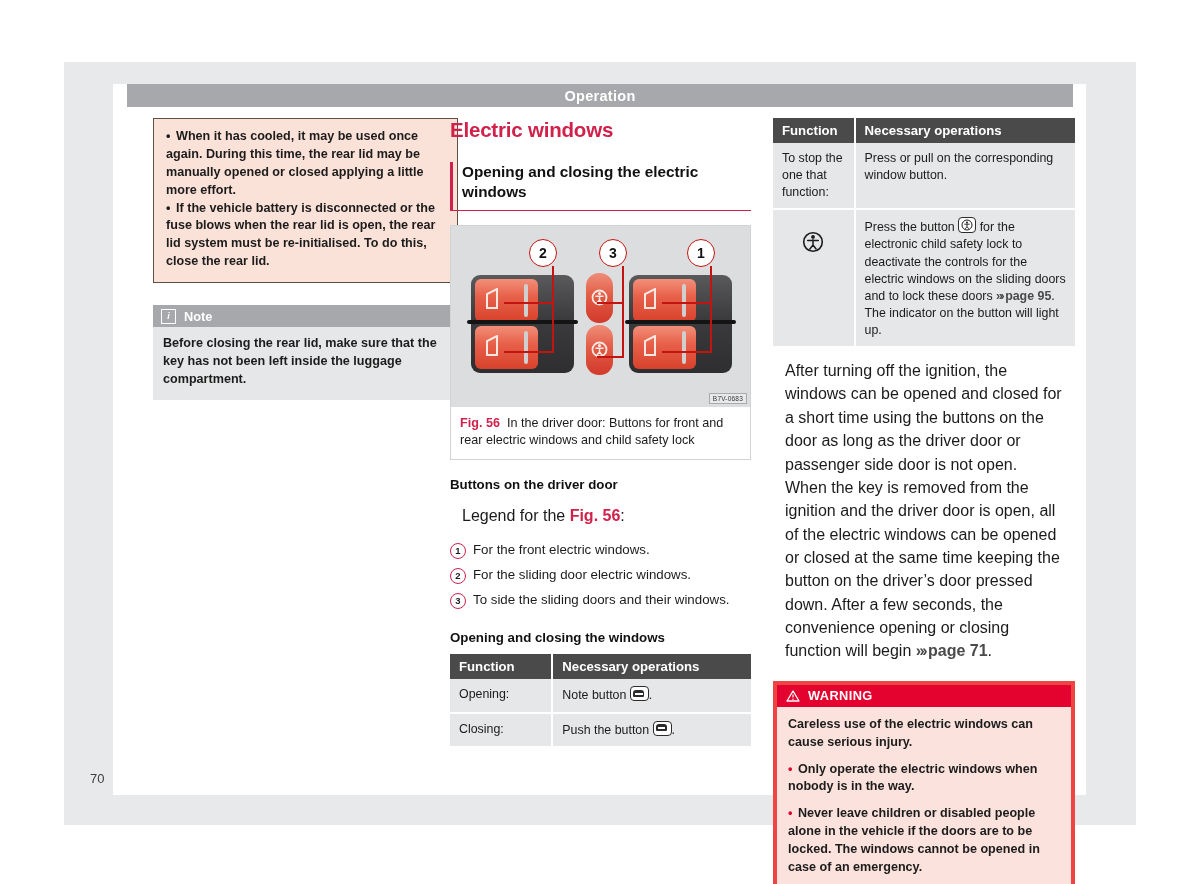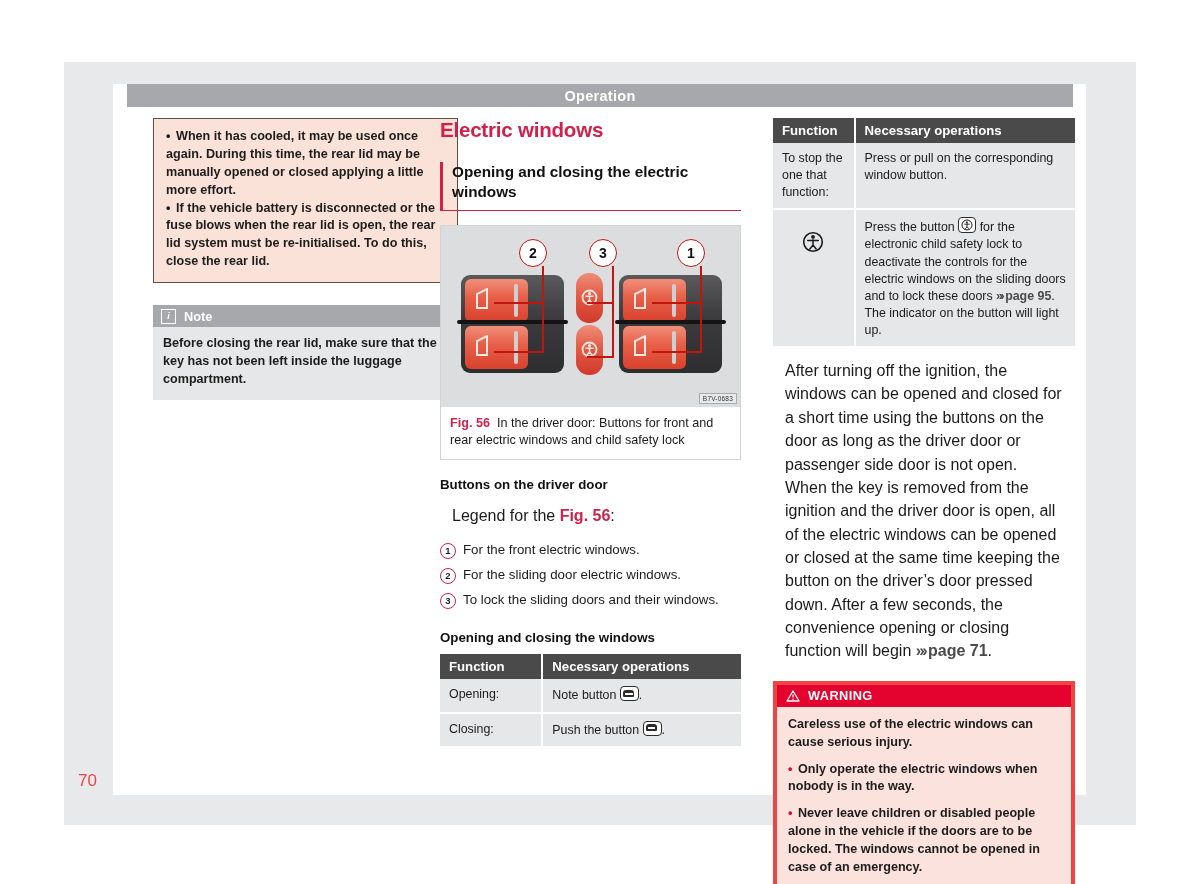--- a/index.html
+++ b/index.html
@@ -20,28 +20,28 @@
     background:#ffffff;
   }
   
   .section-banner{
     position:absolute;left:127px;top:84px;width:946px;height:23px;
     background:#a6a8ab;color:#ffffff;
     font-size:14.5px;font-weight:bold;letter-spacing:.3px;
     display:flex;align-items:center;justify-content:center;
   }
   .page-number{
-    position:absolute;left:78px;top:771px;
-    font-size:17px;color:#ef4444;
+    position:absolute;left:90px;top:771px;
+    font-size:13px;color:#404040;
   }
 
   
   .col{position:absolute;top:118px;}
   .col-left{left:125px;width:305px;padding-left:28px;}
-  .col-mid{left:440px;width:301px;}
+  .col-mid{left:450px;width:301px;}
   .col-right{left:773px;width:302px;}
 
   
   .pink-box{
     background:#fbe2d8;border:1.5px solid #5c5043;
     padding:9px 12px 11px 12px;
     font-size:12.6px;font-weight:bold;color:#1c1c1c;line-height:1.42;
   }
   .pink-box p{margin:0;}
   .pink-box p + p{}
@@ -319,21 +319,21 @@
     <li>
       <span class="num-circle">1</span>
       <span>For the front electric windows.</span>
     </li>
     <li>
       <span class="num-circle">2</span>
       <span>For the sliding door electric windows.</span>
     </li>
     <li>
       <span class="num-circle">3</span>
-      <span>To lock the sliding doors and their windows.</span>
+      <span>To side the sliding doors and their windows.</span>
     </li>
   </ul>
 
   <div class="h3" style="margin-top:21px;">Opening and closing the windows</div>
 
   <table class="man">
     <thead>
       <tr>
         <th class="col-fn">Function</th>
         <th>Necessary operations</th>

